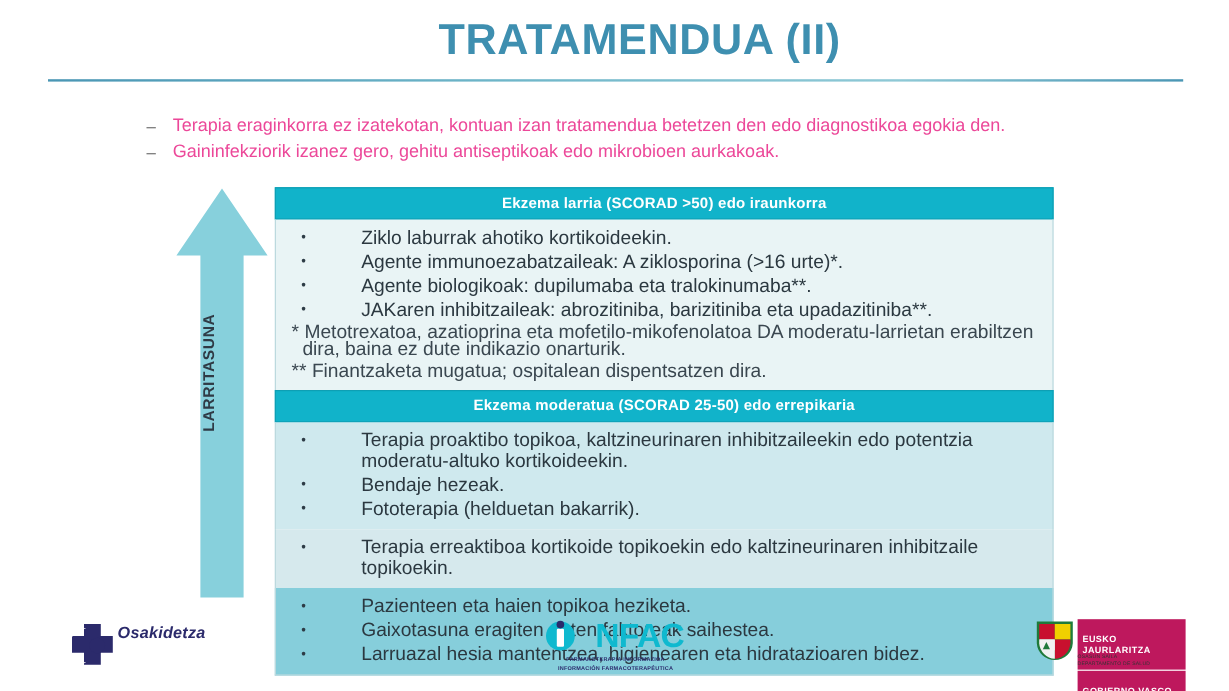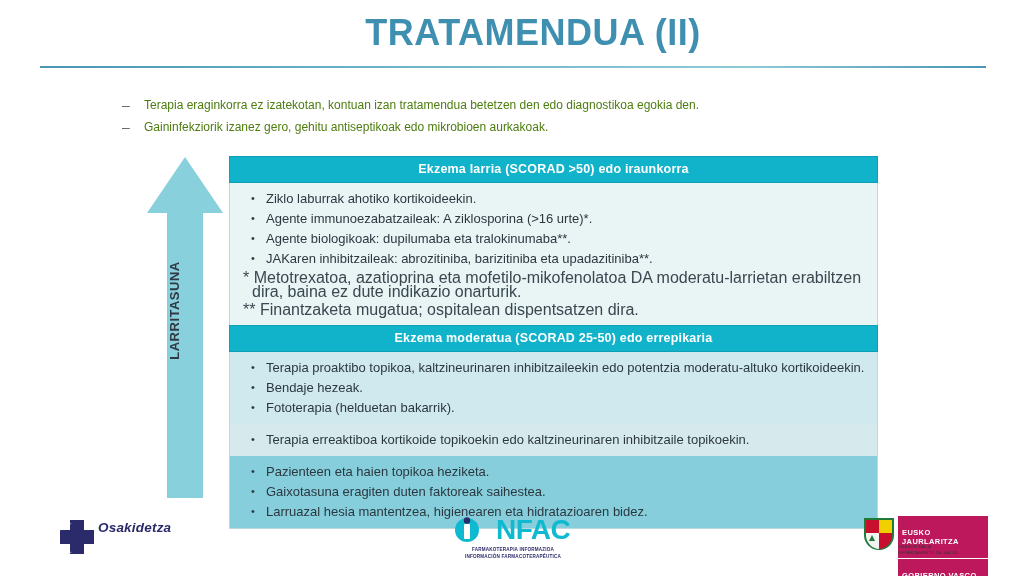--- a/index.html
+++ b/index.html
@@ -26,21 +26,21 @@
     background:linear-gradient(to right,#4a96b4,#6fb6c9 40%,#8fc9d6 75%,#4a96b4);
   }
 
   
   .intro{position:absolute;top:96px;left:122px;width:880px;}
   .intro-row{display:flex;align-items:flex-start;margin-bottom:4px;}
   .intro-dash{
     width:22px;flex:0 0 22px;color:#6b6b6b;font-size:14px;line-height:18px;
   }
   .intro-text{
-    font-size:12px;line-height:18px;color:#4d7c0f;
+    font-size:15px;line-height:18px;color:#ec4899;
   }
 
   
   .arrow-wrap{position:absolute;left:145px;top:155px;width:80px;height:345px;}
   .arrow-svg{display:block;}
   .arrow-label{
     position:absolute;left:-56px;top:148px;width:170px;
     transform:rotate(-90deg);
     text-align:center;
     font-size:13px;font-weight:bold;letter-spacing:0.5px;
@@ -70,21 +70,21 @@
   .body.lvl2{background:#cfe9ee;}
   .body.lvl3{background:#d6e9ed;}
   .body.lvl4{background:#86cedb;border-bottom:1px solid #bcd9de;}
 
   .li{display:flex;align-items:flex-start;margin:0 0 3px 0;}
   .li:last-child{margin-bottom:0;}
   .dot{
     flex:0 0 26px;width:26px;text-align:center;
     font-size:11px;line-height:17px;color:#2d3b45;
   }
-  .li-text{font-size:13px;line-height:17px;color:#2b3840;}
+  .li-text{font-size:16px;line-height:17px;color:#2b3840;margin-left:35px;}
 
   .note{
     font-size:16px;line-height:14px;color:#3a4750;
     margin-top:4px;padding-left:12px;text-indent:-9px;
   }
 
   
   .logo-osakidetza{position:absolute;left:58px;top:518px;width:160px;height:44px;}
   .osk-text{
     position:absolute;left:40px;top:2px;

